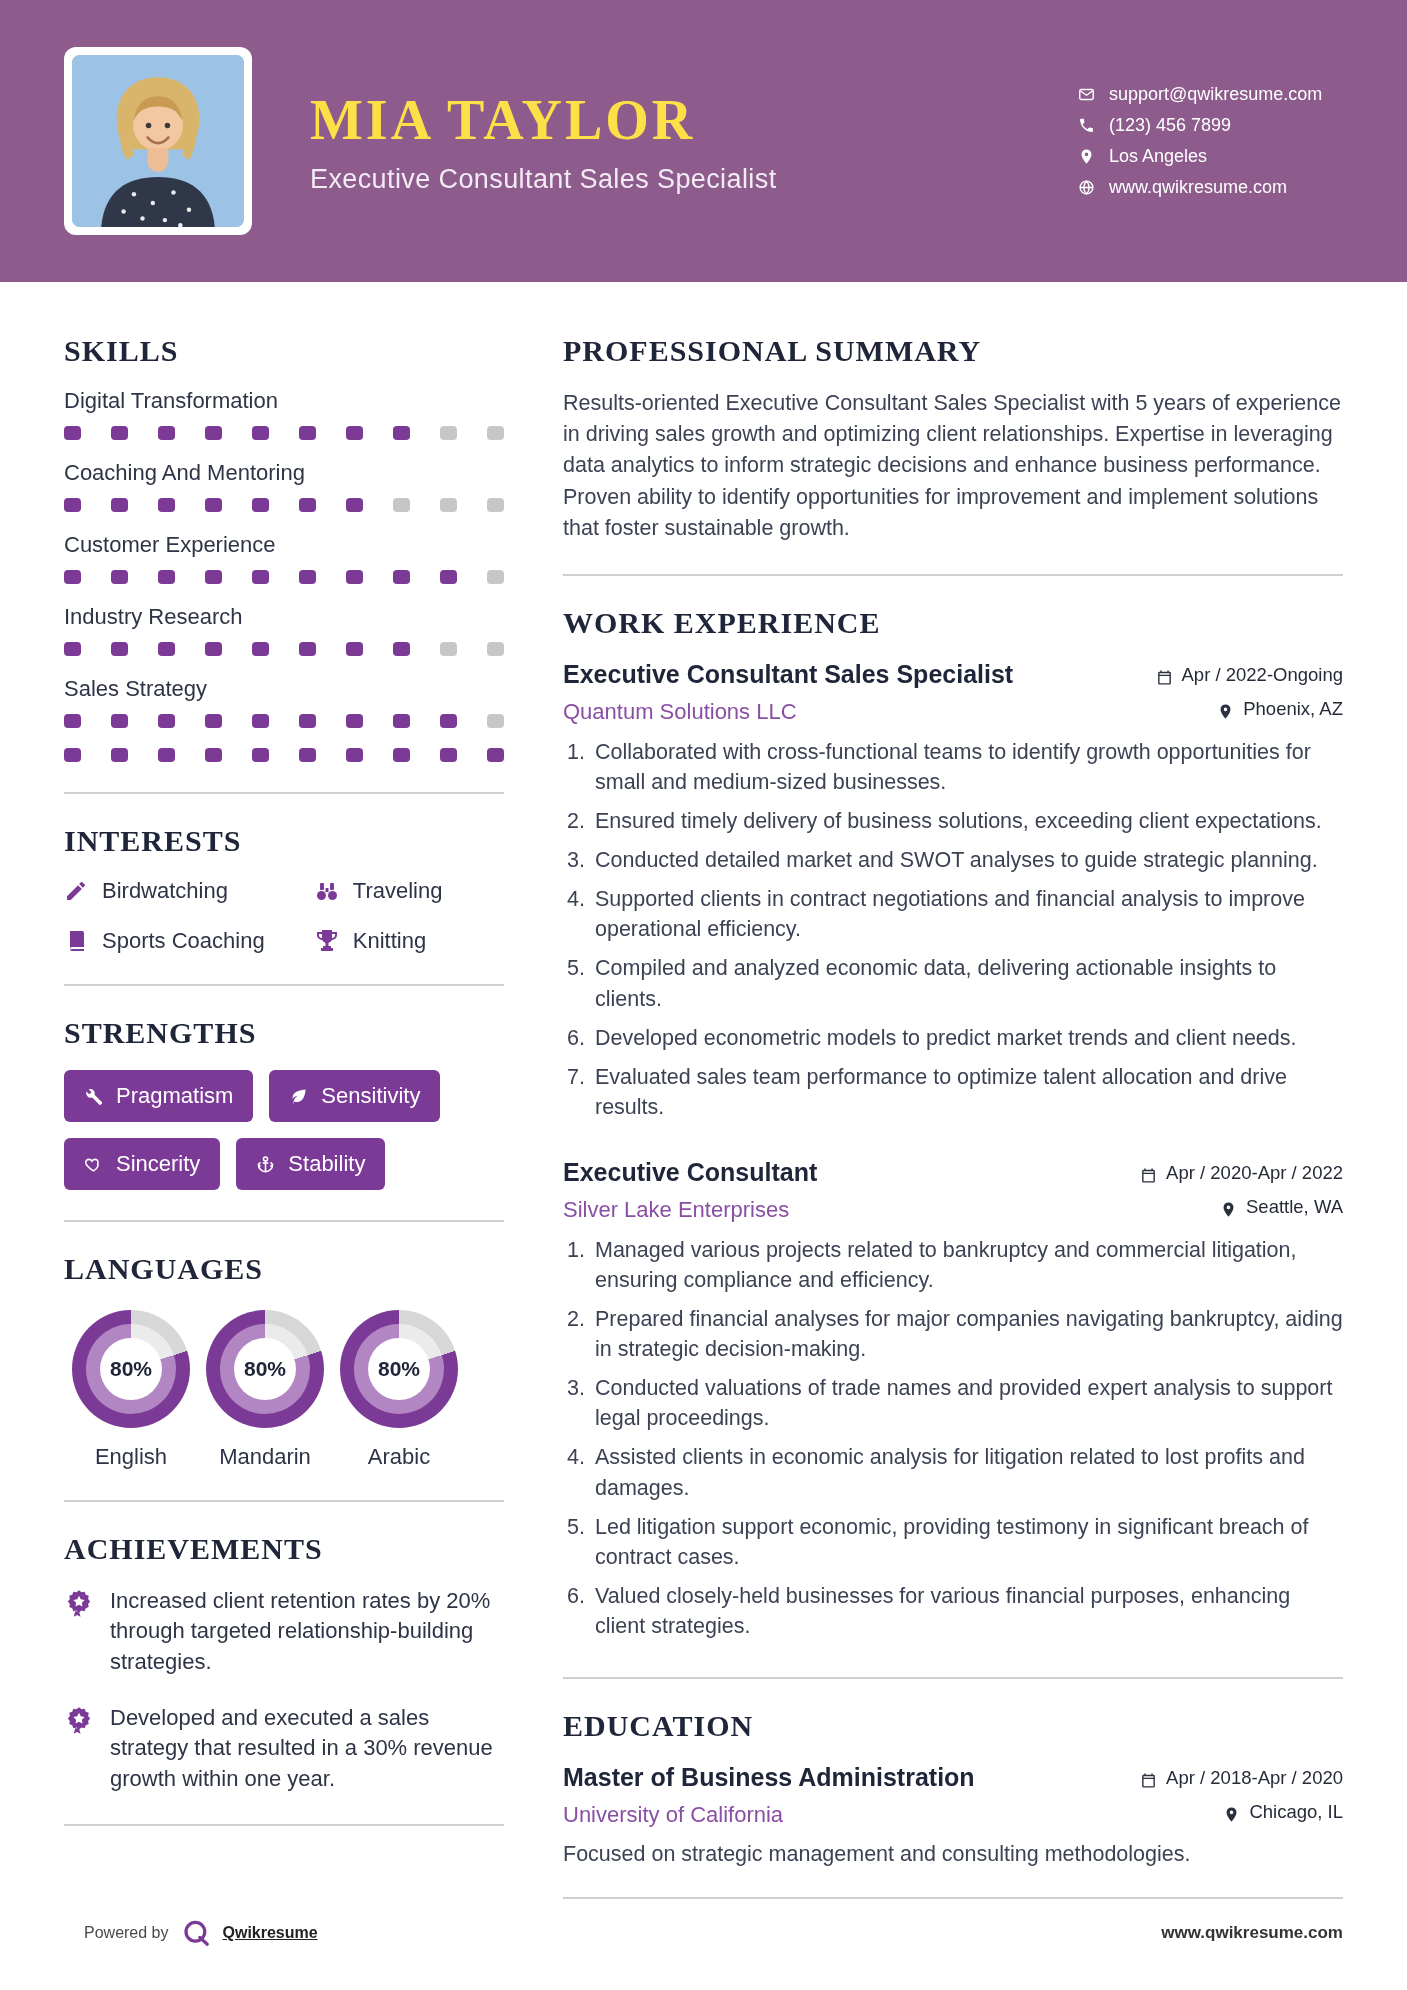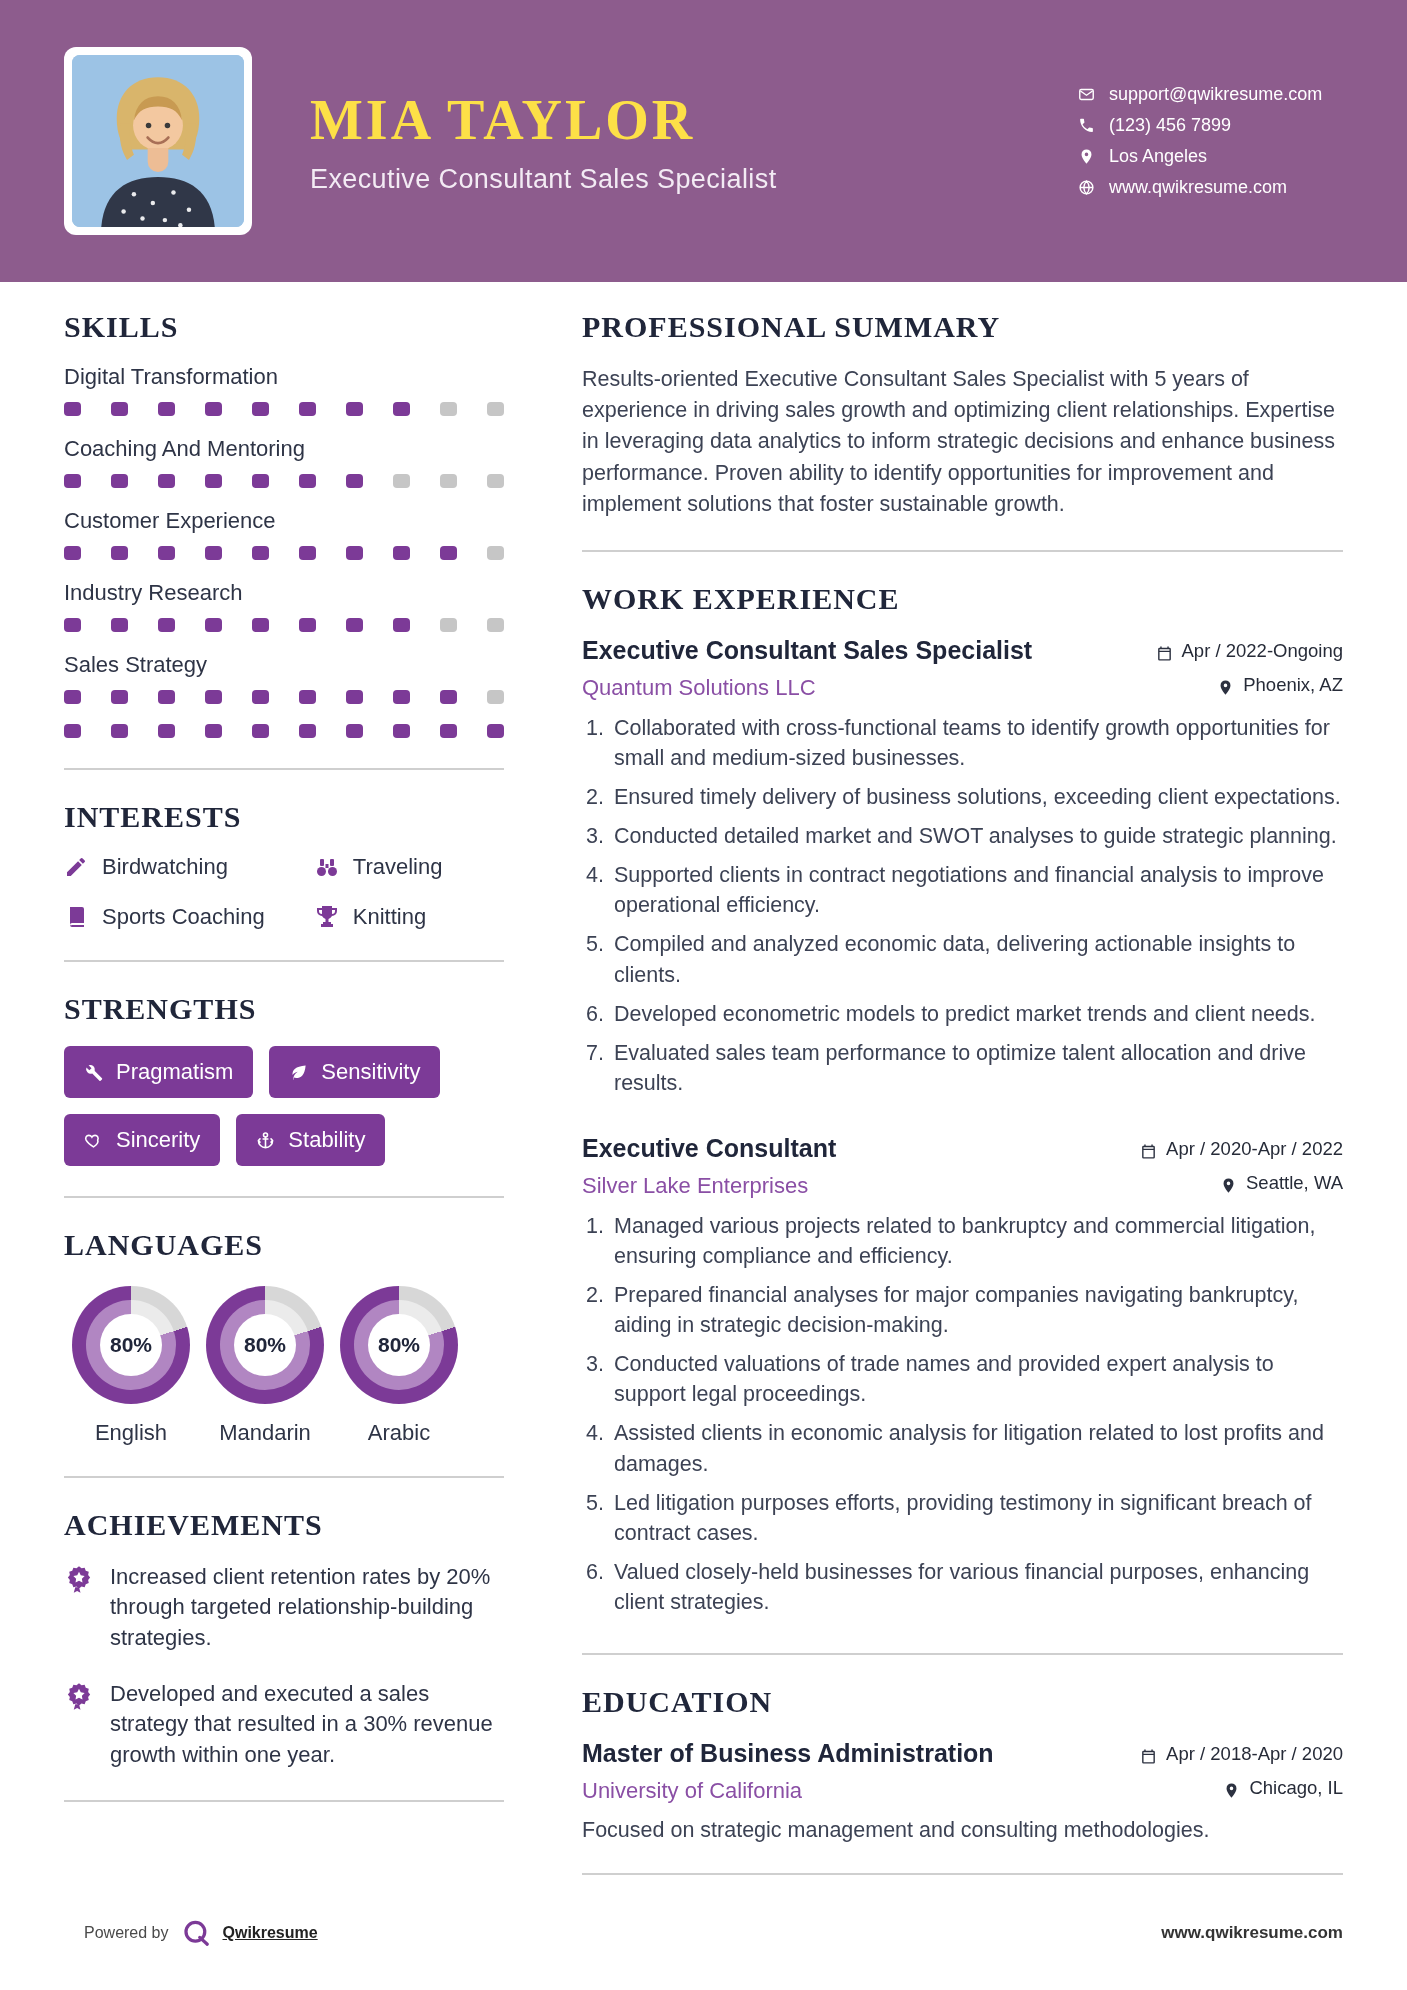--- a/index.html
+++ b/index.html
@@ -26,21 +26,21 @@
   .name{font-family:"Liberation Serif",serif;font-size:56px;font-weight:700;color:#fde047;letter-spacing:3px;margin:0 0 12px;}
   .role{font-size:27px;color:#f3ebf4;letter-spacing:.4px;}
   .contacts{display:flex;flex-direction:column;gap:10px;flex:none;min-width:265px;}
   .contact{display:flex;align-items:center;gap:14px;color:#fff;font-size:18px;}
   .contact .icon{width:17px;height:17px;color:#fff;}
 
   .icon{display:inline-flex;flex:none;}
   .icon svg{width:100%;height:100%;display:block;}
 
   
-  .body{display:flex;gap:78px;padding:28px 64px 0;flex:1;min-height:0;}
+  .body{display:flex;gap:59px;padding:52px 64px 0;flex:1;min-height:0;}
   .col-left{width:440px;flex:none;}
   .col-right{flex:1;min-width:0;}
   h2.section{font-family:"Liberation Serif",serif;font-size:30px;font-weight:700;color:var(--heading);
              letter-spacing:1px;margin:0 0 20px;}
   .divider{border:none;border-top:2px solid var(--divider);margin:30px 0;height:0;}
 
   
   .skill-label{font-size:22px;color:#2e3446;margin:6px 0 12px;}
   .dots{display:flex;justify-content:space-between;margin-bottom:20px;}
   .dot{width:17px;height:14px;border-radius:4px;background:var(--accent);}
@@ -476,21 +476,21 @@
                     </span>
                     <span>Seattle, WA</span>
                   </div>
                 </div>
               </div>
               <ol class="job-bullets">
                 <li>Managed various projects related to bankruptcy and commercial litigation, ensuring compliance and efficiency.</li>
                 <li>Prepared financial analyses for major companies navigating bankruptcy, aiding in strategic decision-making.</li>
                 <li>Conducted valuations of trade names and provided expert analysis to support legal proceedings.</li>
                 <li>Assisted clients in economic analysis for litigation related to lost profits and damages.</li>
-                <li>Led litigation purposes efforts, providing testimony in significant breach of contract cases.</li>
+                <li>Led litigation support economic, providing testimony in significant breach of contract cases.</li>
                 <li>Valued closely-held businesses for various financial purposes, enhancing client strategies.</li>
               </ol>
             </div>
           </div>
       </section>
       <div class="divider"></div>
 
       <section>
         <h2 class="section">EDUCATION</h2>
         <div class="job-header">

